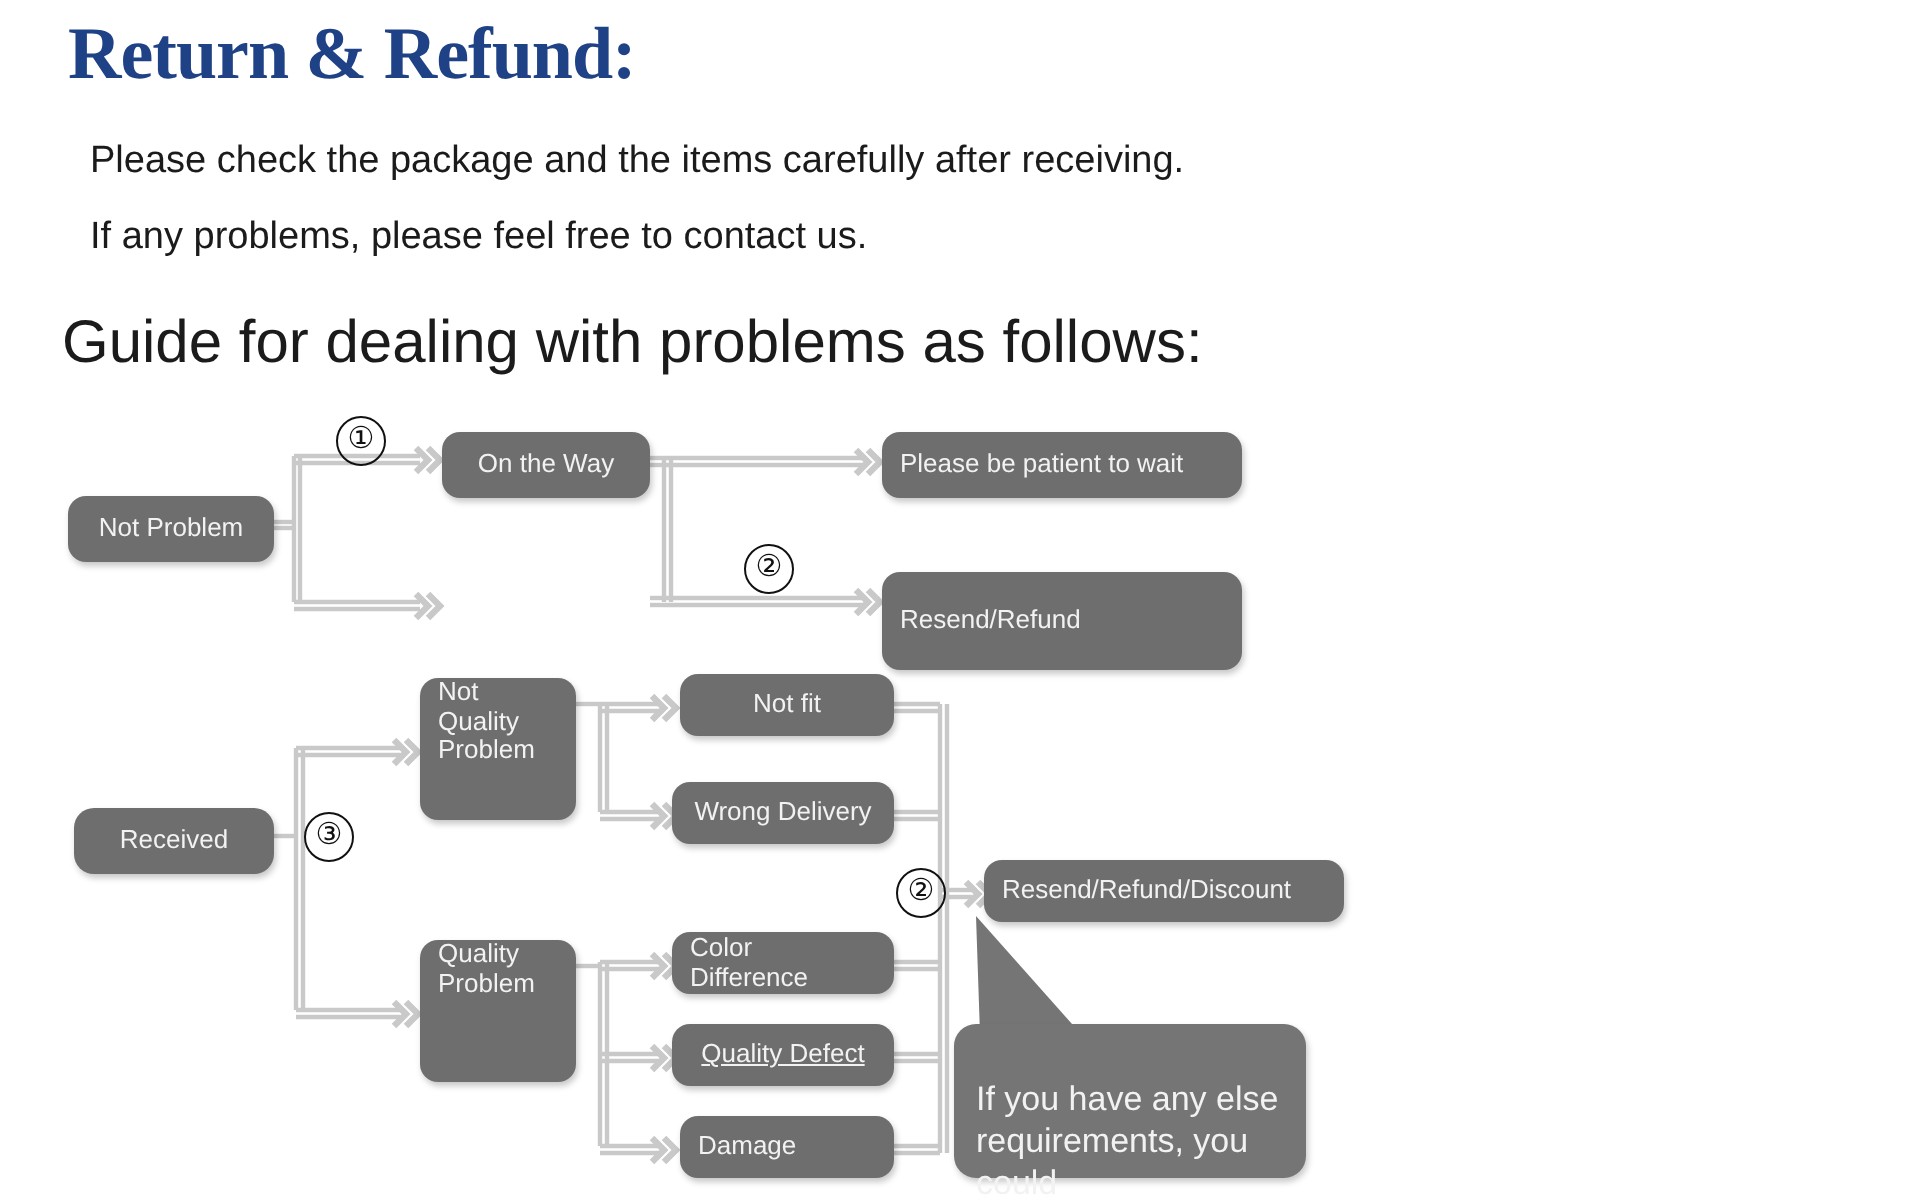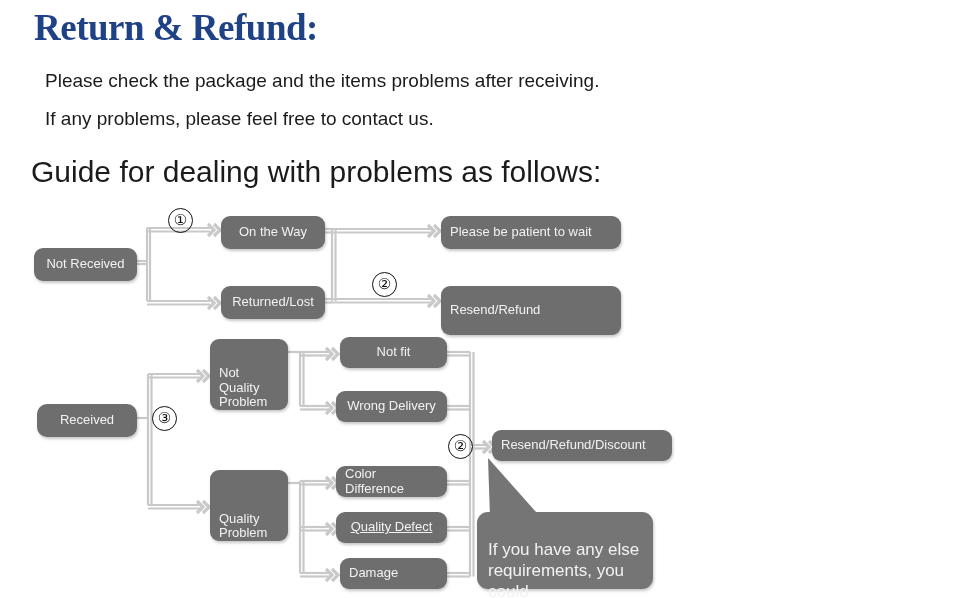--- a/index.html
+++ b/index.html
@@ -38,21 +38,21 @@
     background:#6e6e6e;
     border-radius:9px;
     color:#f2f2f2;
     display:flex;align-items:center;
     font-size:13px;
     line-height:1.12;
     padding:0 9px;
     box-shadow:1px 2px 3px rgba(0,0,0,0.22);
     white-space:pre-line;
   }
-  .node.multiline{align-items:flex-end;}
+  .node.multiline{align-items:flex-start;}
 
   .circnum{
     position:absolute;
     width:23px;height:23px;border-radius:50%;
     border:1.6px solid #111;
     color:#111;background:transparent;
     font-family:"Liberation Serif","DejaVu Serif",serif;
     font-size:15px;
     display:flex;align-items:center;justify-content:center;
     line-height:1;
@@ -70,21 +70,21 @@
     box-shadow:1px 2px 3px rgba(0,0,0,0.22);
     white-space:pre-line;
   }
 </style>
 </head>
 <body>
 
 <div id="page">
 
   <div class="title">Return &amp; Refund:</div>
-  <div class="lead lead1">Please check the package and the items problems after receiving.</div>
+  <div class="lead lead1">Please check the package and the items carefully after receiving.</div>
   <div class="lead lead2">If any problems, please feel free to contact us.</div>
   <div class="guide">Guide for dealing with problems as follows:</div>
 
   <div id="flow">
 
     <svg id="wires" viewBox="0 0 963 598">
       <defs>
         <g id="chev">
           <path d="M0,-6 L6,0 L0,6" fill="none" stroke="#c9c9c9" stroke-width="3.2" stroke-linecap="butt"></path>
           <path d="M6,-6 L12,0 L6,6" fill="none" stroke="#c9c9c9" stroke-width="3.2" stroke-linecap="butt"></path>
@@ -162,30 +162,27 @@
         <use href="#chev" x="326" y="354"></use>
         <use href="#chev" x="326" y="408"></use>
         <use href="#chev" x="326" y="483"></use>
         <use href="#chev" x="326" y="529"></use>
         <use href="#chev" x="326" y="575"></use>
         <use href="#chev" x="483" y="447"></use>
       </g>
     </svg>
 
     <div class="node" style="left:34px;top:248px;width:103px;height:33px;justify-content:center;">
-      <span>Not Received</span>
+      <span>Not Problem</span>
     </div>
 
     <div class="node" style="left:221px;top:216px;width:104px;height:33px;justify-content:center;">
       <span>On the Way</span>
     </div>
 
-    <div class="node" style="left:221px;top:286px;width:104px;height:33px;justify-content:center;">
-      <span>Returned/Lost</span>
-    </div>
 
     <div class="node" style="left:441px;top:216px;width:180px;height:33px;">
       <span>Please be patient to wait</span>
     </div>
 
     <div class="node" style="left:441px;top:286px;width:180px;height:49px;">
       <span>Resend/Refund</span>
     </div>
 
     <div class="node" style="left:37px;top:404px;width:100px;height:33px;justify-content:center;border-radius:10px;">

